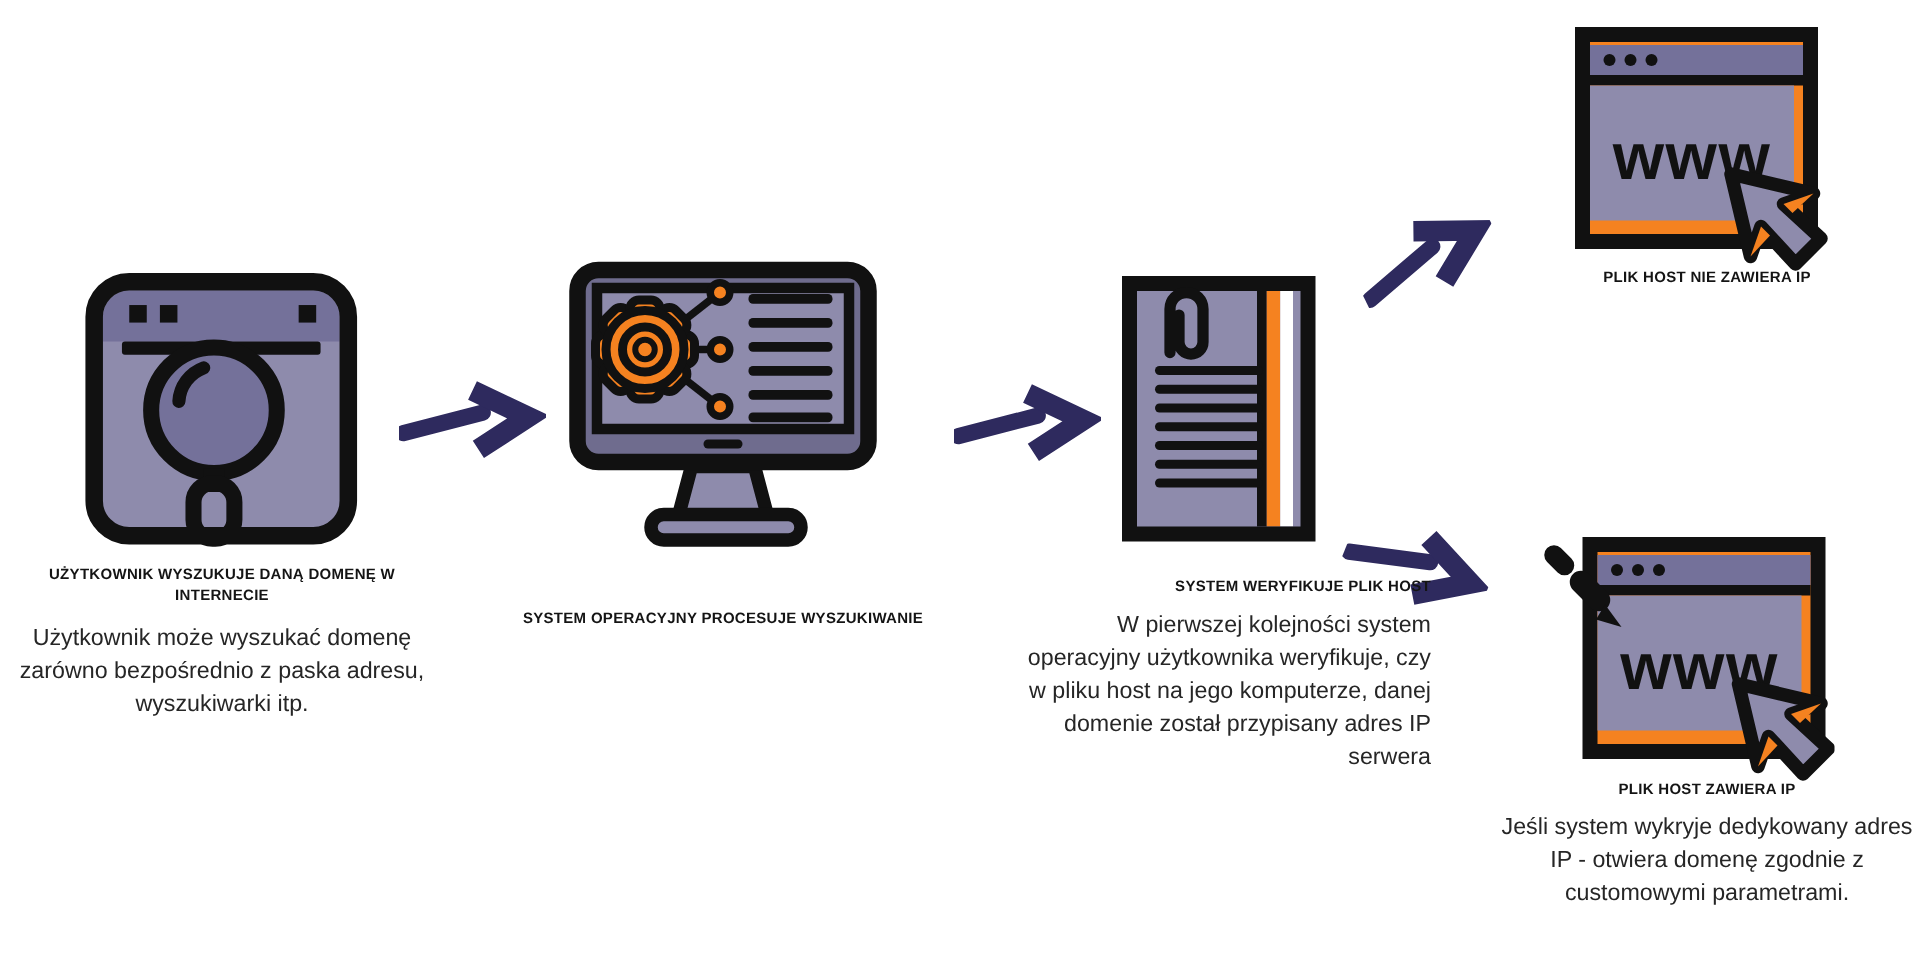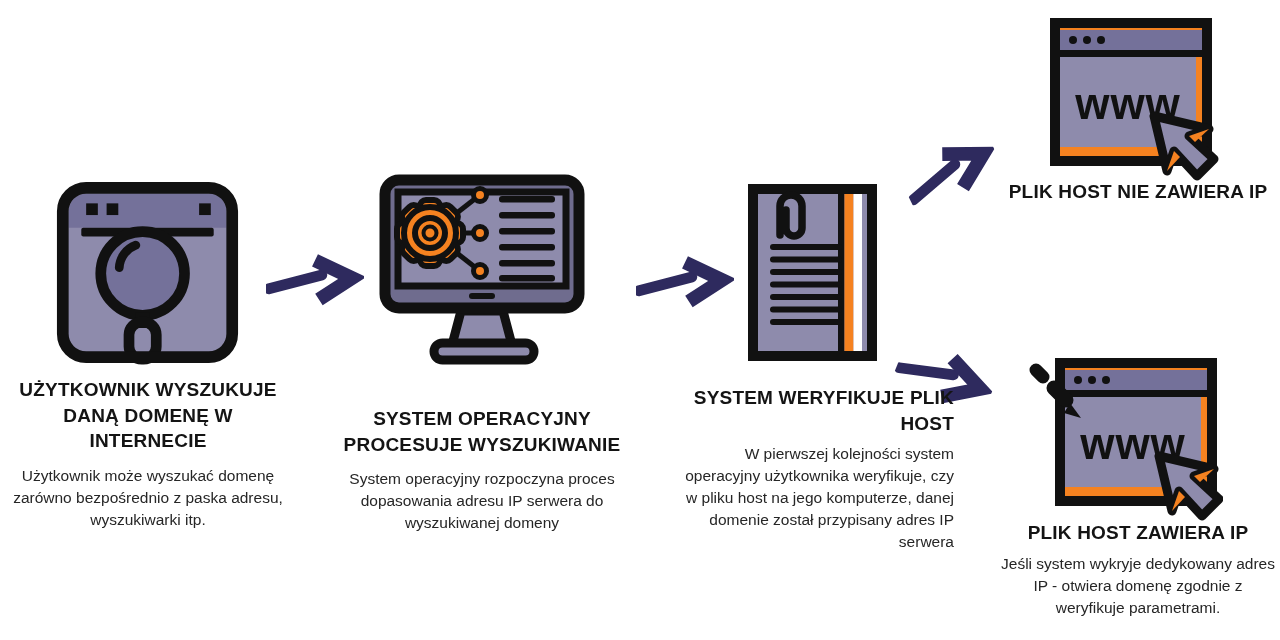--- a/index.html
+++ b/index.html
@@ -3,21 +3,21 @@
 <meta charset="utf-8">
 <style>
   html,body{margin:0;padding:0;}
   body{
     width:1280px;height:640px;position:relative;overflow:hidden;
     background:#ffffff;
     font-family:"Liberation Sans", sans-serif;
   }
   .abs{position:absolute;}
   .step-text{position:absolute;text-align:center;color:#1c1c1c;}
-  .step-title{font-weight:700;font-size:19px;line-height:1.35;letter-spacing:.2px;color:#141414;}
+  .step-title{font-weight:700;font-size:10px;line-height:1.35;letter-spacing:.2px;color:#141414;}
   .step-desc{font-size:15.5px;line-height:1.42;margin-top:11px;color:#262626;}
   .step-desc.tight{margin-top:7px;}
   .icon-box svg{display:block;}
   .arrow{position:absolute;width:98px;height:62px;}
   #arrow-1{left:266px;top:247px;}
   #arrow-2{left:636px;top:249px;}
   #arrow-3{left:901px;top:139px;transform:rotate(-26deg);}
   #arrow-4{left:897px;top:344px;transform:rotate(22deg);}
   #icon-1{left:55px;top:180px;}
   #icon-2{left:377px;top:172px;}
@@ -168,30 +168,29 @@
     <path d="M50 13 L88 31 L54 53" fill="none" stroke="#2e2a5e" stroke-width="14" stroke-linejoin="miter"></path>
   </svg>
 
   <div class="step-text" id="text-1">
     <div class="step-title">UŻYTKOWNIK WYSZUKUJE DANĄ DOMENĘ W INTERNECIE</div>
     <div class="step-desc">Użytkownik może wyszukać domenę zarówno bezpośrednio z paska adresu, wyszukiwarki itp.</div>
   </div>
 
   <div class="step-text" id="text-2">
     <div class="step-title">SYSTEM OPERACYJNY PROCESUJE WYSZUKIWANIE</div>
-    <div class="step-desc">System operacyjny rozpoczyna proces dopasowania adresu IP serwera do wyszukiwanej domeny</div>
   </div>
 
   <div class="step-text" id="text-3">
     <div class="step-title">SYSTEM WERYFIKUJE PLIK HOST</div>
     <div class="step-desc tight">W pierwszej kolejności system operacyjny użytkownika weryfikuje, czy w pliku host na jego komputerze, danej domenie został przypisany adres IP serwera</div>
   </div>
 
   <div class="step-text" id="text-4">
     <div class="step-title">PLIK HOST NIE ZAWIERA IP</div>
   </div>
 
   <div class="step-text" id="text-5">
     <div class="step-title">PLIK HOST ZAWIERA IP</div>
-    <div class="step-desc tight">Jeśli system wykryje dedykowany adres IP - otwiera domenę zgodnie z weryfikuje parametrami.</div>
+    <div class="step-desc tight">Jeśli system wykryje dedykowany adres IP - otwiera domenę zgodnie z customowymi parametrami.</div>
   </div>
 
 </div>
 
 </body></html>

